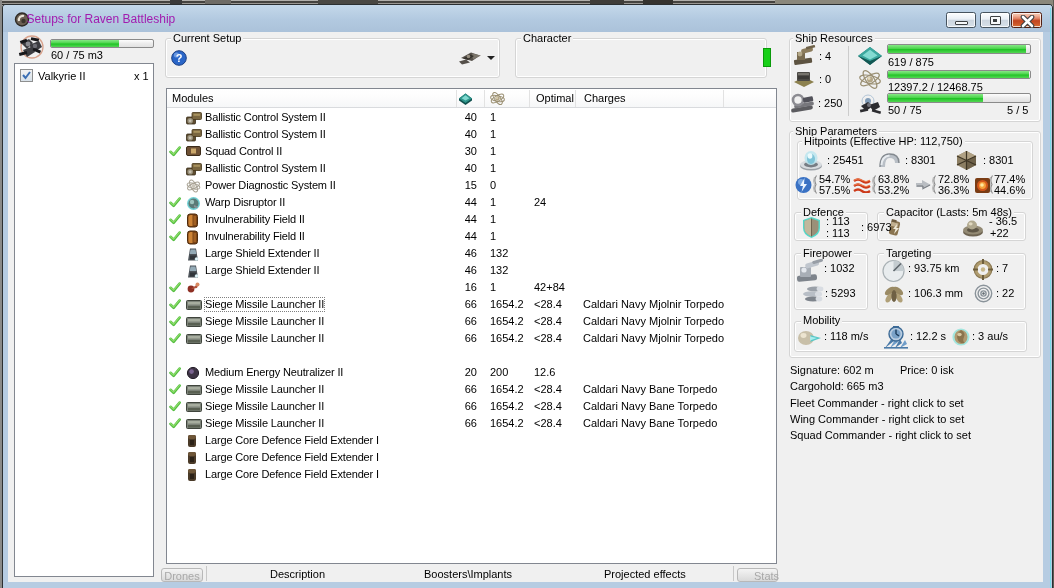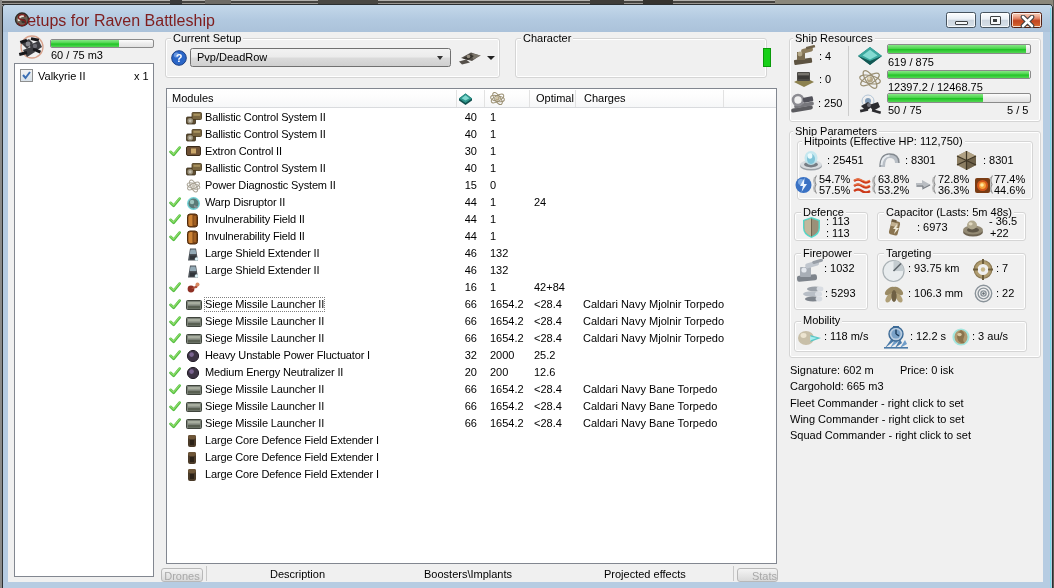--- a/index.html
+++ b/index.html
@@ -5,21 +5,21 @@
 body{font-family:"Liberation Sans",sans-serif;font-size:11px;color:#000;background:#cfcecb;position:relative}
 .abs{position:absolute}
 
 #bgstrip{position:absolute;left:0;top:0;width:1054px;height:5px;background:linear-gradient(#b2b0ac 20%,#45433f 21%,#45433f 55%,#9a9792 56%)}
 #bgline{position:absolute;left:0;top:3.6px;width:1054px;height:1.2px;background:#2c2c2a}
 #bgright{position:absolute;left:775px;top:0;width:279px;height:5px;background:#8b887c}
 
 #win{position:absolute;left:1.5px;top:4px;width:1051.5px;height:584px;background:#b6cce2;border:1.6px solid #2b2f31;border-bottom:none;border-radius:4px 4px 0 0}
 #win:before{content:"";position:absolute;left:0;top:0;right:0;height:27px;border-radius:3px 3px 0 0;background:linear-gradient(#c4d8ea,#b2c9e0 55%,#abc2da)}
 #titlebar{position:absolute;left:0;top:0;width:100%;height:28px}
-#titletext{position:absolute;left:14px;top:7px;font-size:16px;color:#7f1d1d}
+#titletext{position:absolute;left:24px;top:7px;font-size:12px;color:#a21caf}
 #winicon{position:absolute;left:11px;top:7px}
 
 .cap{position:absolute;top:6.5px;height:16px;border:1px solid #47545f;border-radius:2.5px;background:linear-gradient(#fdfeff,#e9eff5 45%,#ccd5df 50%,#d8e1e9);box-shadow:inset 0 0 0 1px rgba(255,255,255,.75)}
 #bmin{left:943px;width:30px}
 #bmax{left:977px;width:30px}
 #bclose{left:1008px;width:31px;background:linear-gradient(#f3bda6 15%,#e08266 40%,#c2451f 55%,#ca5429 75%,#d96f33);border-color:#521f12}
 #bmin i{position:absolute;left:8px;top:8px;width:13px;height:4px;background:#f6f8f9;border:1px solid #3d4042;border-radius:1px}
 #bmax i{position:absolute;left:9px;top:3.5px;width:11px;height:9px;background:#f6f8f9;border:1px solid #3d4042;border-radius:1px}
 #bmax i:after{content:"";position:absolute;left:2.2px;top:1.8px;width:4.5px;height:3.2px;background:#3d4042}
 #bclose svg{position:absolute;left:7px;top:2px}
@@ -116,21 +116,20 @@
 <span class="t" style="left:134px;top:70px">x 1</span>
 
 <div class="gbox" style="left:165px;top:38px;width:335px;height:40px"></div>
 <span class="glabel" style="left:171px;top:33px">Current Setup</span>
 <span class="abs" style="left:171px;top:50px"><svg width="16" height="16" viewBox="0 0 16 16">
         <circle cx="8" cy="8" r="7.3" fill="#2a66c8"></circle>
         <circle cx="8" cy="8" r="7.3" fill="none" stroke="#1a3f85" stroke-width="1"></circle>
         <circle cx="5.5" cy="5" r="2.6" fill="#7aa6e8" opacity=".8"></circle>
         <text x="8" y="12" text-anchor="middle" font-family="Liberation Sans" font-size="11" font-weight="bold" fill="#fff">?</text>
       </svg></span>
-<div class="combo" style="left:190px;top:48px;width:261px;height:19px">Pvp/DeadRow<span class="arr"></span></div>
 <span class="abs" style="left:458px;top:50px"><svg width="26" height="16" viewBox="0 0 26 16">
         <g fill="#55504a">
           <path d="M3 8 L13 2.5 L22 5.5 L14 11 Z"></path>
           <path d="M1 11.5 L8 9.5 L12 12.5 L4 14.5 Z"></path>
         </g>
         <path d="M14 3.5 L23 5.5 L15 9.5 Z" fill="#7c766c"></path>
         <path d="M5 8.5 L12 4.5 L16 6 L10 10 Z" fill="#36322c"></path>
         <circle cx="10.5" cy="6.5" r="1.8" fill="#968e80"></circle>
       </svg></span>
 <span class="abs" style="left:487px;top:56px;width:0;height:0;border-left:4px solid transparent;border-right:4px solid transparent;border-top:4.5px solid #222"></span>
@@ -190,21 +189,21 @@
     </div>
 <div class="mrow" style="top:143px">
       <span class="mchk"><svg width="12" height="11" viewBox="0 0 12 11">
           <path d="M1.5 5.8 L4.6 8.8 L10.6 1.6" fill="none" stroke="#53bd3f" stroke-width="2.6" stroke-linecap="round" stroke-linejoin="round"></path>
           <path d="M1.5 5.5 L4.6 8.2 L10.4 1.4" fill="none" stroke="#8edd6a" stroke-width="1.1" stroke-linecap="round"></path>
         </svg></span>
       <span class="mico"><svg width="15" height="12" viewBox="0 0 15 12">
           <rect x="0.5" y="1.5" width="14" height="9" rx="1.5" fill="#6e5134" stroke="#3c2c1a" stroke-width="1"></rect>
           <rect x="5" y="3.5" width="5" height="5" fill="#caa76a"></rect>
         </svg></span>
-      <span class="mname">Extron Control II</span>
+      <span class="mname">Squad Control II</span>
       <span class="mcpu">30</span>
       <span class="mpg">1</span>
     </div>
 <div class="mrow" style="top:160px">
       <span class="mico"><svg width="16" height="14" viewBox="0 0 16 14">
           <rect x="0.5" y="6" width="9" height="7" rx="1" fill="#5e4d30" stroke="#3a2e1a" stroke-width="0.8"></rect>
           <rect x="6" y="1.5" width="9.5" height="7" rx="1" fill="#7a6640" stroke="#463618" stroke-width="0.8"></rect>
           <rect x="7.5" y="2.8" width="6.5" height="2" fill="#a8925e"></rect>
           <circle cx="4.2" cy="9.8" r="2.8" fill="#9a927e"></circle>
           <circle cx="4.2" cy="9.8" r="1.4" fill="#c9c2b0"></circle>
@@ -348,35 +347,20 @@
       <span class="mico"><svg width="16" height="13" viewBox="0 0 16 13">
           <rect x="0.5" y="2.5" width="15" height="9" rx="1" fill="#7d8379" stroke="#3f443c" stroke-width="1"></rect>
           <rect x="2" y="4" width="12" height="2.5" fill="#a7ad9f"></rect>
           <rect x="2" y="8" width="12" height="2.5" fill="#596052"></rect>
         </svg></span>
       <span class="mname">Siege Missile Launcher II</span>
       <span class="mcpu">66</span>
       <span class="mpg">1654.2</span>
       <span class="mopt">&lt;28.4</span>
       <span class="mchg">Caldari Navy Mjolnir Torpedo</span>
-    </div>
-<div class="mrow" style="top:347px">
-      <span class="mchk"><svg width="12" height="11" viewBox="0 0 12 11">
-          <path d="M1.5 5.8 L4.6 8.8 L10.6 1.6" fill="none" stroke="#53bd3f" stroke-width="2.6" stroke-linecap="round" stroke-linejoin="round"></path>
-          <path d="M1.5 5.5 L4.6 8.2 L10.4 1.4" fill="none" stroke="#8edd6a" stroke-width="1.1" stroke-linecap="round"></path>
-        </svg></span>
-      <span class="mico"><svg width="14" height="14" viewBox="0 0 14 14">
-          <circle cx="7" cy="7" r="5.6" fill="#3d3344"></circle>
-          <circle cx="5.6" cy="5.6" r="2.3" fill="#7a6390"></circle>
-          <circle cx="7" cy="7" r="5.6" fill="none" stroke="#241e29" stroke-width="1"></circle>
-        </svg></span>
-      <span class="mname">Heavy Unstable Power Fluctuator I</span>
-      <span class="mcpu">32</span>
-      <span class="mpg">2000</span>
-      <span class="mopt">25.2</span>
     </div>
 <div class="mrow" style="top:364px">
       <span class="mchk"><svg width="12" height="11" viewBox="0 0 12 11">
           <path d="M1.5 5.8 L4.6 8.8 L10.6 1.6" fill="none" stroke="#53bd3f" stroke-width="2.6" stroke-linecap="round" stroke-linejoin="round"></path>
           <path d="M1.5 5.5 L4.6 8.2 L10.4 1.4" fill="none" stroke="#8edd6a" stroke-width="1.1" stroke-linecap="round"></path>
         </svg></span>
       <span class="mico"><svg width="14" height="14" viewBox="0 0 14 14">
           <circle cx="7" cy="7" r="5.6" fill="#3d3344"></circle>
           <circle cx="5.6" cy="5.6" r="2.3" fill="#7a6390"></circle>
           <circle cx="7" cy="7" r="5.6" fill="none" stroke="#241e29" stroke-width="1"></circle>
@@ -461,21 +445,21 @@
 
 <span class="abs" style="left:161px;top:568px;width:42px;height:14px;border:1px solid #b8b8b8;border-radius:3px;background:linear-gradient(#f4f4f4,#e8e8e8 45%,#d9d9d9)">
       <span class="t" style="left:0;top:0.5px;width:40px;text-align:center;color:#a8a8a8">Drones</span>
     </span>
 <span class="abs" style="left:206px;top:566px;width:1px;height:15px;background:#c8c8c8"></span>
 <span class="t" style="left:270px;top:568px">Description</span>
 <span class="t" style="left:424px;top:568px">Boosters\Implants</span>
 <span class="t" style="left:604px;top:568px">Projected effects</span>
 <span class="abs" style="left:733px;top:566px;width:1px;height:15px;background:#c8c8c8"></span>
 <span class="abs" style="left:737px;top:568px;width:41px;height:14px;border:1px solid #b8b8b8;border-radius:3px;background:linear-gradient(#f4f4f4,#e8e8e8 45%,#d9d9d9)">
-      <span class="t" style="left:0;top:0.5px;width:39px;text-align:right;color:#a8a8a8">Stats</span>
+      <span class="t" style="left:16px;top:0.5px;width:39px;text-align:left;color:#a8a8a8">Stats</span>
     </span>
 
 <div class="gbox" style="left:789px;top:38px;width:252px;height:84px"></div>
 <span class="glabel" style="left:793px;top:33px">Ship Resources</span>
 <span class="abs" style="left:792px;top:45px"><svg width="24" height="21" viewBox="0 0 24 21">
         <rect x="2" y="14" width="18" height="5" rx="1" fill="#5d5341" transform="rotate(-8 10 16)"></rect>
         <rect x="5" y="7" width="8" height="8" fill="#7a6c50"></rect>
         <rect x="9" y="3" width="12" height="4.5" rx="2" fill="#8c7c5c" transform="rotate(-14 15 5)"></rect>
         <rect x="14" y="1" width="9" height="2.6" fill="#6e6148" transform="rotate(-14 18 2)"></rect>
         <circle cx="8" cy="9" r="2.4" fill="#b4a888"></circle>
@@ -628,21 +612,21 @@
 <span class="t" style="left:826px;top:227px">: 113</span>
 
 <div class="gbox" style="left:877px;top:212px;width:149px;height:29px"></div>
 <span class="glabel" style="left:884px;top:207px">Capacitor (Lasts: 5m 48s)</span>
 <span class="abs" style="left:886px;top:218px"><svg width="18" height="19" viewBox="0 0 18 19">
         <rect x="4" y="3" width="9" height="14" rx="2" fill="#8a7450" transform="rotate(14 8.5 10)"></rect>
         <rect x="5.5" y="1.5" width="5" height="3" fill="#6e5c40" transform="rotate(14 8 3)"></rect>
         <rect x="5.2" y="4.5" width="7" height="4" fill="#c2b090" transform="rotate(14 8.5 6)"></rect>
         <path d="M11 6 L7 11 L9.5 11 L8 16 L13 10 L10.5 10 Z" fill="#f0ead8"></path>
       </svg></span>
-<span class="t" style="left:917px;top:221px">: 6973</span>
+<span class="t" style="left:861px;top:221px">: 6973</span>
 <span class="abs" style="left:962px;top:219px"><svg width="22" height="18" viewBox="0 0 22 18">
         <ellipse cx="11" cy="13" rx="10" ry="4.5" fill="#6e6452"></ellipse>
         <ellipse cx="11" cy="11" rx="10" ry="4.5" fill="#938a74"></ellipse>
         <ellipse cx="11" cy="11" rx="6" ry="2.6" fill="#5e5646"></ellipse>
         <ellipse cx="10" cy="6" rx="5" ry="4.4" fill="#b0a88e"></ellipse>
         <ellipse cx="8.6" cy="4.8" rx="2" ry="1.6" fill="#e0d8c0"></ellipse>
       </svg></span>
 <span class="t" style="left:989px;top:215px">- 36.5</span>
 <span class="t" style="left:990px;top:227px">+22</span>
 

